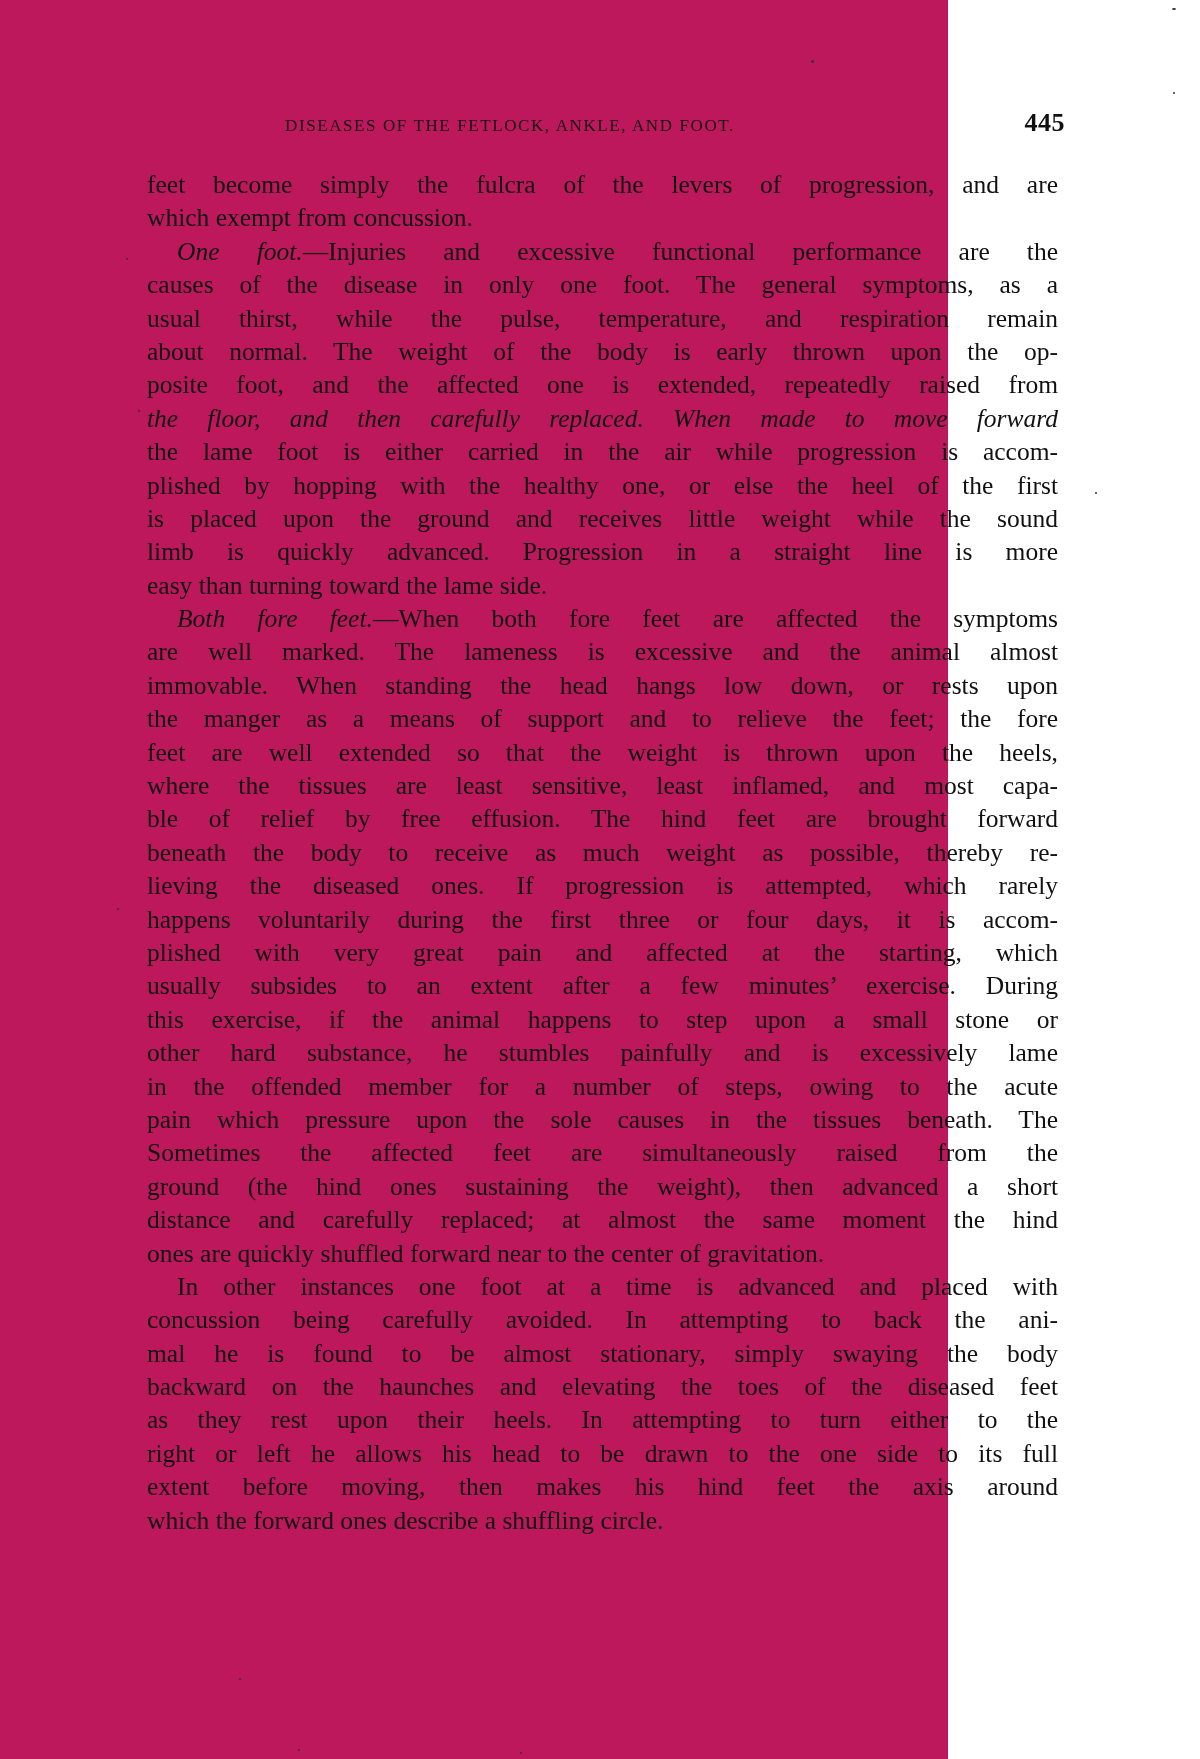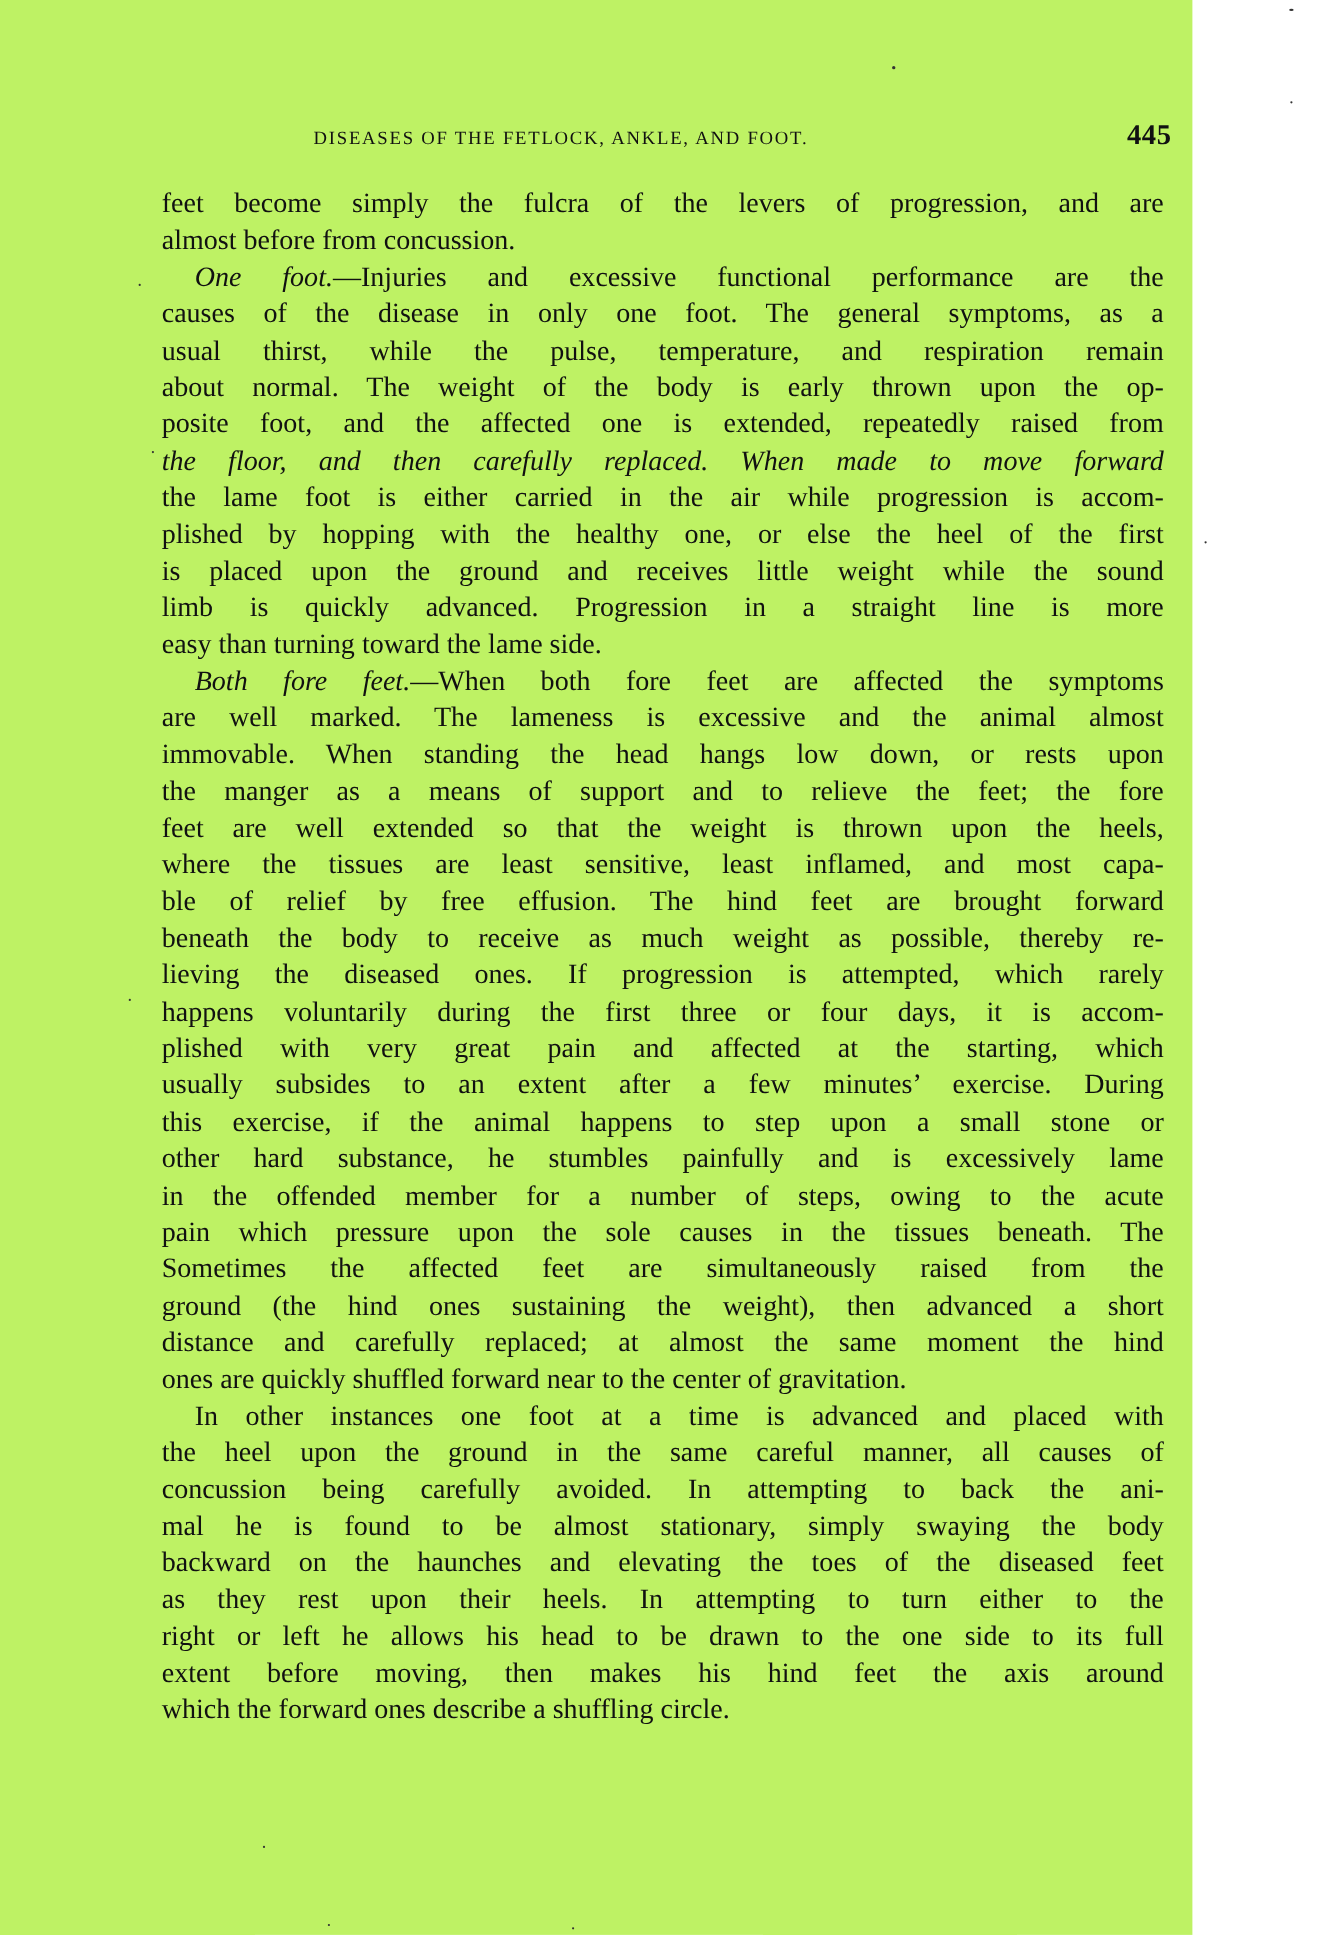--- a/index.html
+++ b/index.html
@@ -11,23 +11,23 @@
       width: 1200px;
       height: 1759px;
       position: relative;
       overflow: hidden;
       font-family: "Liberation Serif", "DejaVu Serif", serif;
       color: #111111;
     }
     .page {
       position: absolute;
       left: 0; top: 0;
-      width: 1084px;
+      width: 948px;
       height: 1759px;
-      background: #bef264;
+      background: #be185d;
     }
     .running-head {
       position: absolute;
       top: 108px;
       left: 150px;
       width: 915px;
       height: 34px;
     }
     .running-title {
       position: absolute;
@@ -82,21 +82,21 @@
 
 <div class="page">
 
   <div class="running-head">
     <span class="running-title">DISEASES OF THE FETLOCK, ANKLE, AND FOOT.</span>
     <span class="page-number">445</span>
   </div>
 
   <div class="body-text" id="body-text">
       <span class="line" style="white-space: nowrap;"><span>feet become simply the fulcra of the levers of progression, and are</span></span>
-      <span class="line last" style="white-space: nowrap;"><span>almost before from concussion.</span></span>
+      <span class="line last" style="white-space: nowrap;"><span>which exempt from concussion.</span></span>
       <span class="line indent" style="white-space: nowrap;"><span class="it">One foot.</span><span>—Injuries and excessive functional performance are the</span></span>
       <span class="line" style="white-space: nowrap;"><span>causes of the disease in only one foot.  The general symptoms, as a</span></span>
       <span class="line" style="white-space: nowrap;"><span>usual thirst, while the pulse, temperature, and respiration remain</span></span>
       <span class="line" style="white-space: nowrap;"><span>about normal.  The weight of the body is early thrown upon the op-</span></span>
       <span class="line" style="white-space: nowrap;"><span>posite foot, and the affected one is extended, repeatedly raised from</span></span>
       <span class="line" style="white-space: nowrap; font-style: italic;"><span>the floor, and then carefully replaced.  When made to move forward</span></span>
       <span class="line" style="white-space: nowrap;"><span>the lame foot is either carried in the air while progression is accom-</span></span>
       <span class="line" style="white-space: nowrap;"><span>plished by hopping with the healthy one, or else the heel of the first</span></span>
       <span class="line" style="white-space: nowrap;"><span>is placed upon the ground and receives little weight while the sound</span></span>
       <span class="line" style="white-space: nowrap;"><span>limb is quickly advanced.  Progression in a straight line is more</span></span>
@@ -115,21 +115,20 @@
       <span class="line" style="white-space: nowrap;"><span>usually subsides to an extent after a few minutes’ exercise.  During</span></span>
       <span class="line" style="white-space: nowrap;"><span>this exercise, if the animal happens to step upon a small stone or</span></span>
       <span class="line" style="white-space: nowrap;"><span>other hard substance, he stumbles painfully and is excessively lame</span></span>
       <span class="line" style="white-space: nowrap;"><span>in the offended member for a number of steps, owing to the acute</span></span>
       <span class="line" style="white-space: nowrap;"><span>pain which pressure upon the sole causes in the tissues beneath.  The</span></span>
       <span class="line" style="white-space: nowrap;"><span>Sometimes the affected feet are simultaneously raised from the</span></span>
       <span class="line" style="white-space: nowrap;"><span>ground (the hind ones sustaining the weight), then advanced a short</span></span>
       <span class="line" style="white-space: nowrap;"><span>distance and carefully replaced; at almost the same moment the hind</span></span>
       <span class="line last" style="white-space: nowrap;"><span>ones are quickly shuffled forward near to the center of gravitation.</span></span>
       <span class="line indent" style="white-space: nowrap;"><span>In other instances one foot at a time is advanced and placed with</span></span>
-      <span class="line" style="white-space: nowrap;"><span>the heel upon the ground in the same careful manner, all causes of</span></span>
       <span class="line" style="white-space: nowrap;"><span>concussion being carefully avoided.  In attempting to back the ani-</span></span>
       <span class="line" style="white-space: nowrap;"><span>mal he is found to be almost stationary, simply swaying the body</span></span>
       <span class="line" style="white-space: nowrap;"><span>backward on the haunches and elevating the toes of the diseased feet</span></span>
       <span class="line" style="white-space: nowrap;"><span>as they rest upon their heels.  In attempting to turn either to the</span></span>
       <span class="line" style="white-space: nowrap;"><span>right or left he allows his head to be drawn to the one side to its full</span></span>
       <span class="line" style="white-space: nowrap;"><span>extent before moving, then makes his hind feet the axis around</span></span>
       <span class="line last" style="white-space: nowrap;"><span>which the forward ones describe a shuffling circle.</span></span>
     </div>
 
   <span class="speck" style="left:1172px;top:8px;width:4px;height:2px;"></span>

